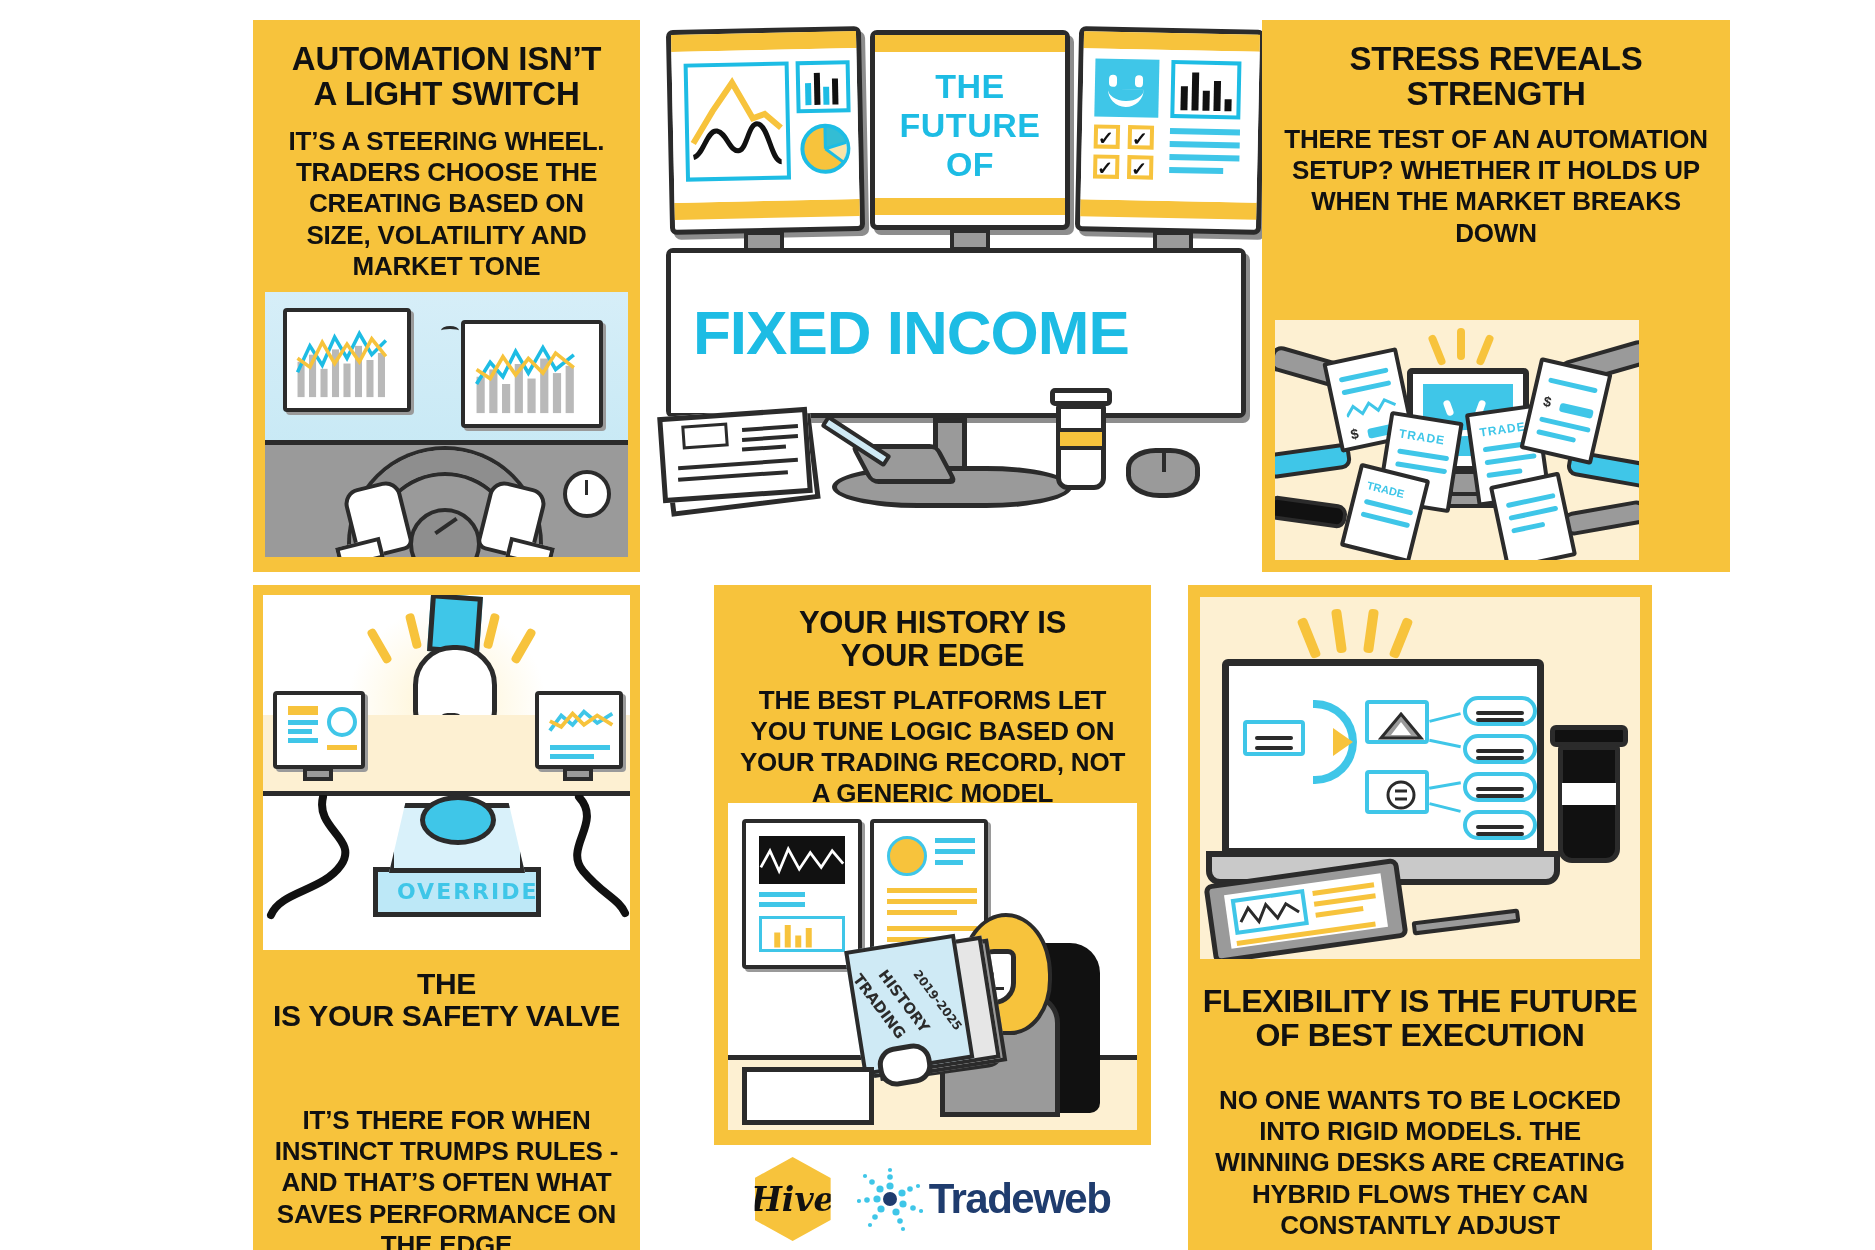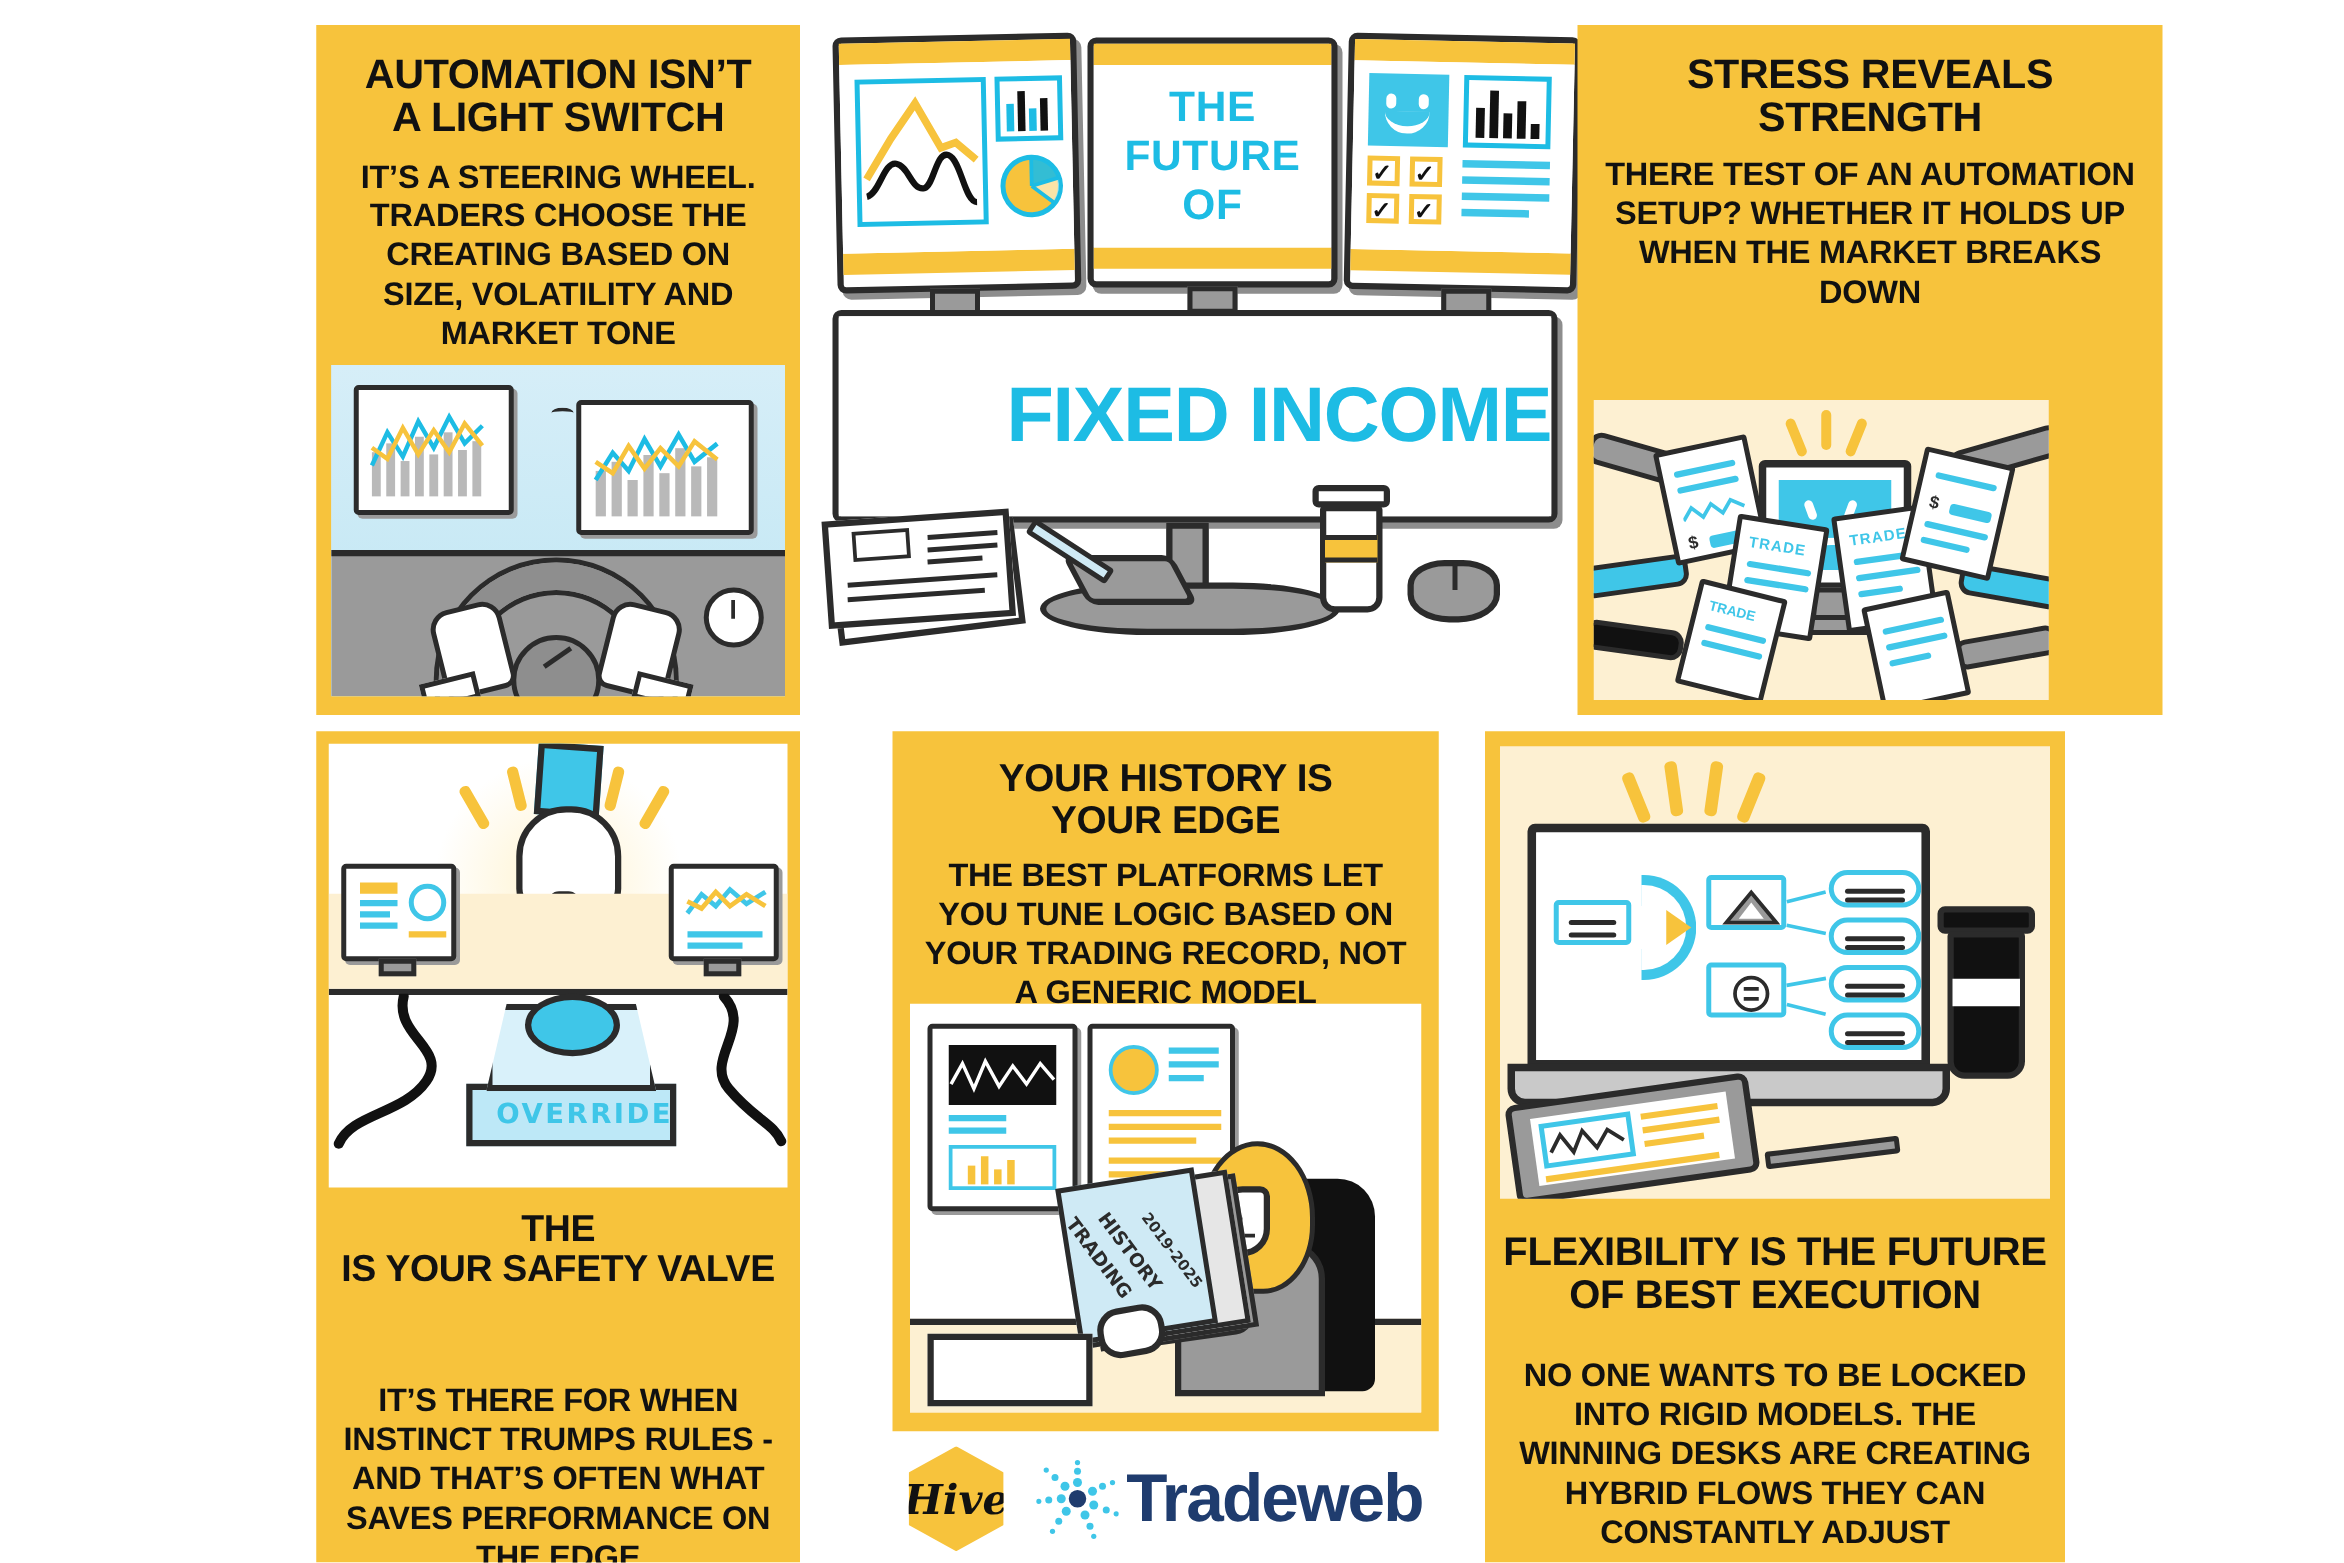--- a/index.html
+++ b/index.html
@@ -139,21 +139,21 @@
           border-radius:50% 50% 45% 45%; }
   .chairbk { position:absolute; background:#111; border-radius:30px 30px 10px 10px; }
 
   
   .hex { width:76px; height:84px; background:#F7C33C;
          clip-path:polygon(50% 0,100% 25%,100% 75%,50% 100%,0 75%,0 25%);
          display:flex; align-items:center; justify-content:center; }
   .hex span { font-family:"DejaVu Serif", serif; font-style:italic;
               font-weight:bold; font-size:33px; color:#111; }
   .tw-word { font-family:"Liberation Sans", sans-serif; font-weight:bold;
-             font-size:54px; color:#1F3C6E; letter-spacing:-1.5px; }
+             font-size:42px; color:#1F3C6E; letter-spacing:-1.5px; }
 </style>
 </head>
 <body>
 
 <div id="page">
 
   <div class="blk yellow" id="p-tl">
     <div class="headline">
       <div>AUTOMATION ISN’T</div>
       <div>A LIGHT SWITCH</div>
@@ -295,21 +295,21 @@
         </div>
       </div>
       <div class="bar-b"></div>
     </div>
 
     <div class="neck" style="left:96px;top:215px;width:40px;height:22px;"></div>
     <div class="neck" style="left:302px;top:213px;width:40px;height:22px;"></div>
     <div class="neck" style="left:505px;top:215px;width:40px;height:22px;"></div>
 
     <div class="mon" id="mbig">
-      <div class="scr" style="height:160px;display:flex;flex-direction:column;justify-content:center;align-items:flex-end;padding-left:22px;">
+      <div class="scr" style="height:160px;display:flex;flex-direction:column;justify-content:center;align-items:flex-start;padding-left:22px;">
         <div class="mtext" style="font-size:62px;color:#1DBCE4;letter-spacing:-1px;">FIXED INCOME</div>
       </div>
     </div>
 
     <div class="ink" style="left:285px;top:402px;width:34px;height:58px;background:#9a9a9a;border:5px solid #2B2B2B;"></div>
     <div class="ink" style="left:184px;top:450px;width:240px;height:42px;background:#9a9a9a;border:5px solid #2B2B2B;border-radius:50%/70%;"></div>
     <div class="ink" style="left:212px;top:428px;width:88px;height:40px;background:#9a9a9a;border:5px solid #2B2B2B;transform:skewX(28deg);border-radius:8px;"></div>
 
     <div style="position:absolute;left:8px;top:388px;width:170px;height:110px;">
       <div style="position:absolute;left:10px;top:18px;width:150px;height:86px;background:#fff;border:5px solid #2B2B2B;transform:rotate(-7deg);"></div>

